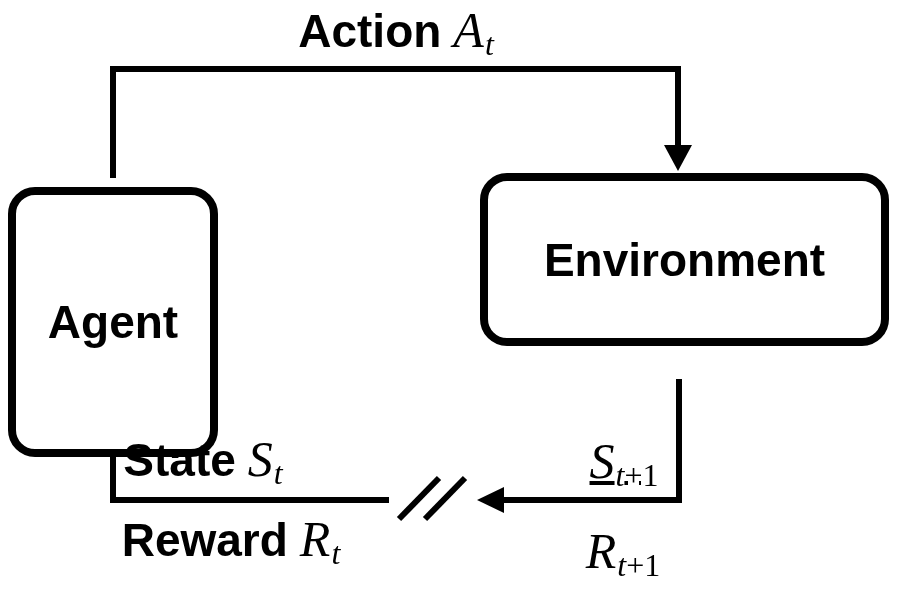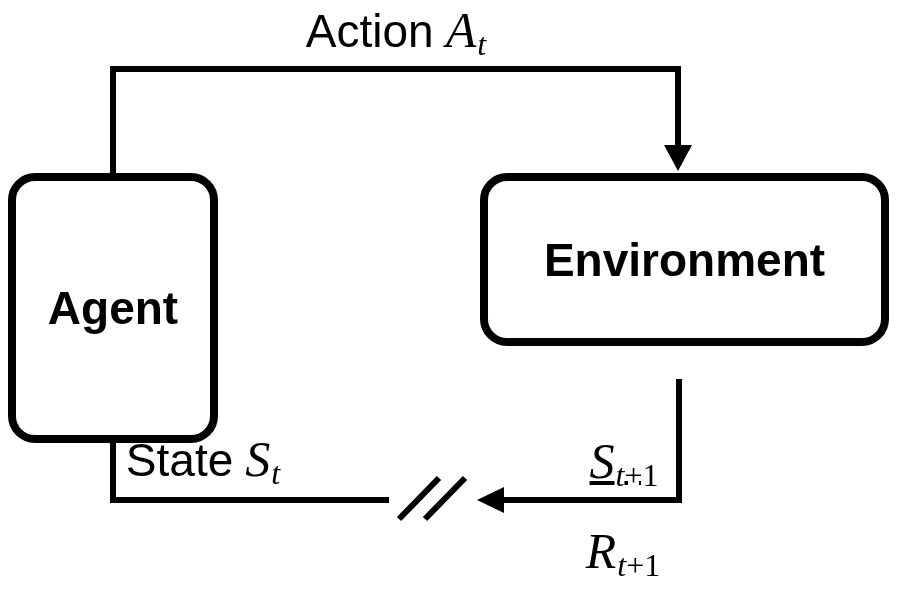--- a/index.html
+++ b/index.html
@@ -28,21 +28,21 @@
     box-sizing: border-box;
     border: 8px solid #000000;
     border-radius: 27px;
     background: #ffffff;
     display: flex;
     align-items: center;
     justify-content: center;
   }
   #agent-box {
     left: 8px;
-    top: 173px;
+    top: 187px;
     width: 210px;
     height: 270px;
   }
   #env-box {
     left: 480px;
     top: 173px;
     width: 409px;
     height: 173px;
   }
   .box-label {
@@ -52,21 +52,21 @@
   }
   .eq {
     position: absolute;
     white-space: nowrap;
     transform: translateX(-50%);
     line-height: 1;
     font-size: 46px;
   }
   .word {
     font-size: 46px;
-    font-weight: 400;
+    font-weight: 700;
     margin-right: 12px;
   }
   .mvar {
     font-family: "Liberation Serif", serif;
     font-style: italic;
     font-size: 50px;
   }
   .msub {
     font-size: 32px;
     position: relative;
@@ -124,20 +124,23 @@
   </div>
 
   <div class="eq" id="action-label">
     <span class="word">Action</span><span class="mvar">A</span><span class="msub"><span class="it">t</span><span class="up"></span></span>
   </div>
 
   <div class="eq" id="state-label">
     <span class="word">State</span><span class="mvar">S</span><span class="msub"><span class="it">t</span><span class="up"></span></span>
   </div>
 
+  <div class="eq" id="reward-label">
+    <span class="word">Reward</span><span class="mvar">R</span><span class="msub"><span class="it">t</span><span class="up"></span></span>
+  </div>
 
   <div class="eq" id="next-state-label">
     <span class="mvar">S</span><span class="msub"><span class="it">t</span><span class="up">+1</span></span>
   </div>
 
   <div class="eq" id="next-reward-label">
     <span class="mvar">R</span><span class="msub"><span class="it">t</span><span class="up">+1</span></span>
   </div>
 
 </div>

